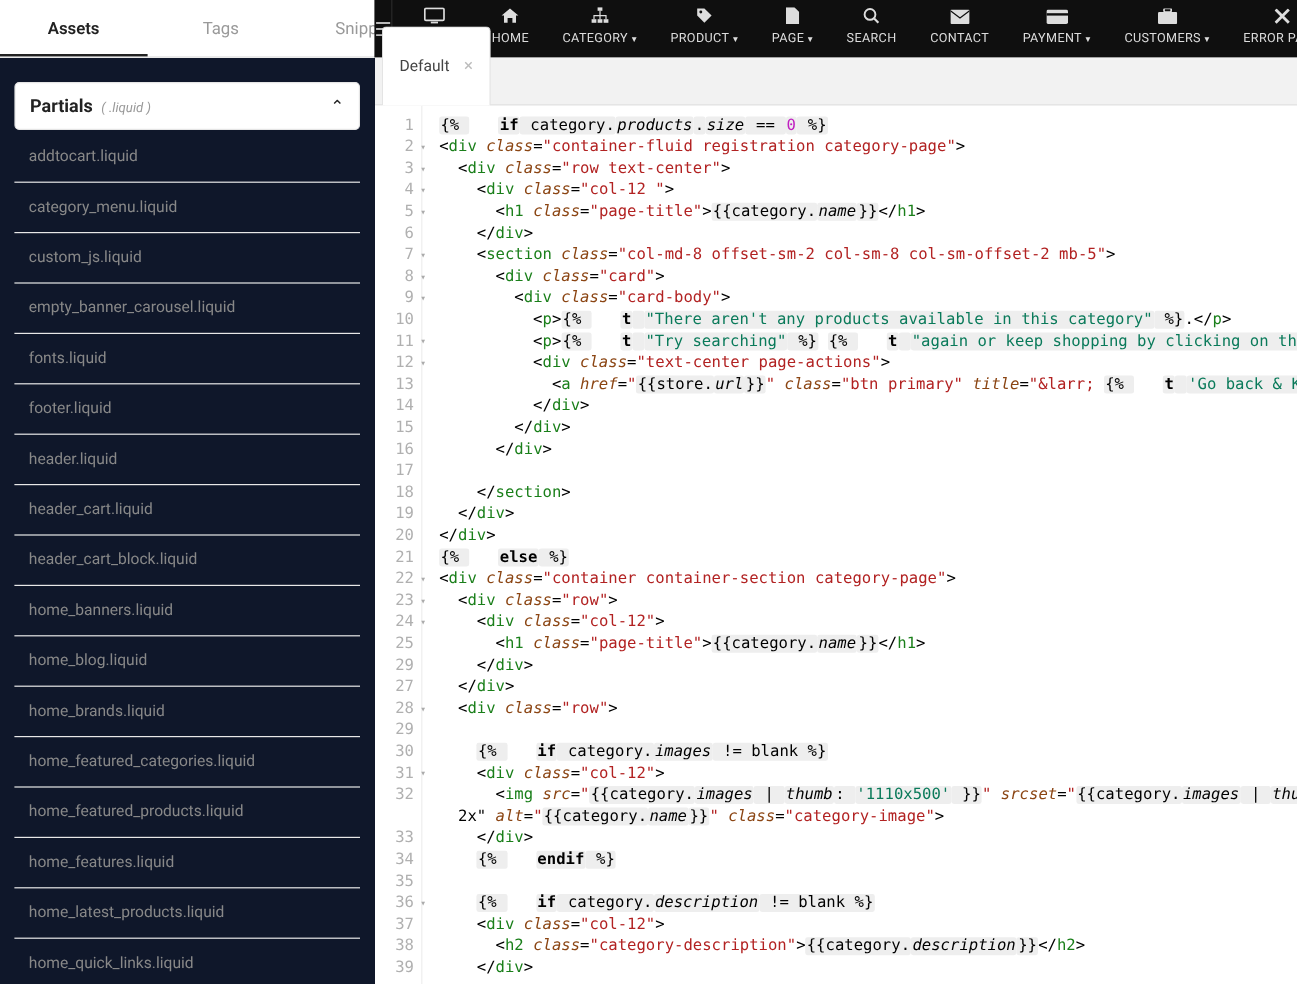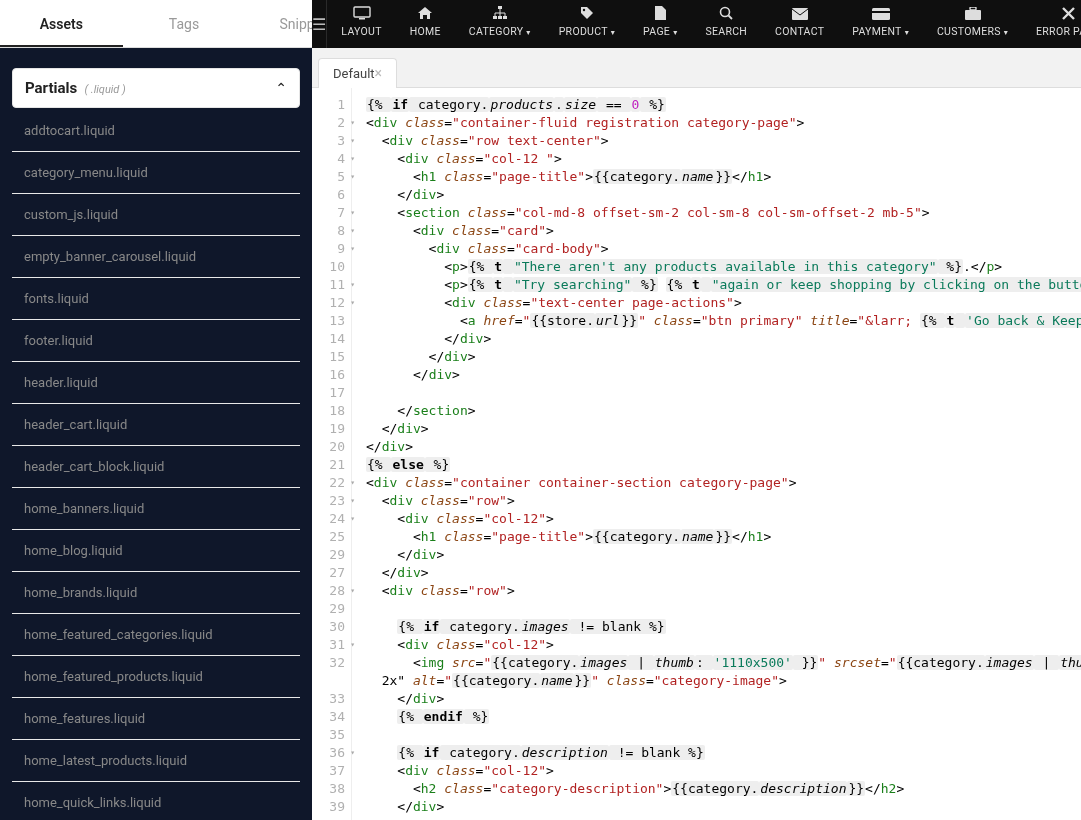--- a/index.html
+++ b/index.html
@@ -28,37 +28,37 @@
 .topnav { position: absolute; top: 0; left: 312px; right: 0; height: 48px; background: #0f0f0f; color: #eee; display: flex; align-items: stretch; }
 .hamburger { width: 38px; display: flex; align-items: center; justify-content: center; border-right: 1px solid #2a2a2a; cursor: pointer; color: #bbb; font-size: 16px; }
 .nav-items { display: flex; flex: 1; }
 .nav-item { padding: 0 14px 4px 14px; display: flex; flex-direction: column; align-items: center; justify-content: center; font-size: 10.5px; letter-spacing: 0.3px; color: #ddd; cursor: pointer; gap: 2px; }
 .nav-item .ico { font-size: 16px; line-height: 1; }
 .nav-item .lbl { white-space: nowrap; }
 .nav-item .caret { font-size: 8px; margin-left: 3px; }
 
 
 .subtabs { position: absolute; top: 48px; left: 312px; right: 0; height: 40px; background: #f2f2f2; border-bottom: 1px solid #ddd; display: flex; align-items: flex-end; padding-left: 6px; }
-.subtab { background: #fff; border: 1px solid #ddd; border-bottom: none; border-radius: 4px 4px 0 0; padding: 7px 14px; font-size: 13px; color: #444; display: flex; align-items: flex-start; position: relative; top: 1px; }
+.subtab { background: #fff; border: 1px solid #ddd; border-bottom: none; border-radius: 4px 4px 0 0; padding: 25px 14px; font-size: 13px; color: #444; display: flex; align-items: flex-start; gap: 12px; position: relative; top: 1px; }
 .subtab .close { color: #bbb; font-size: 14px; cursor: pointer; line-height: 1; }
 
 
 .editor { position: absolute; top: 88px; left: 312px; right: 0; bottom: 0; display: flex; font-family: "Menlo", "Consolas", monospace; font-size: 13px; line-height: 18px; background: #fff; overflow: hidden; }
 .gutter { width: 40px; background: #fff; color: #b0b0b0; text-align: right; padding: 8px 6px 8px 0; border-right: 1px solid #eee; user-select: none; flex-shrink: 0; }
 .gutter .ln { height: 18px; position: relative; }
 .gutter .fold::after { content: "▾"; position: absolute; right: -10px; font-size: 8px; color: #aaa; }
 .code { flex: 1; padding: 8px 0 8px 14px; white-space: pre; overflow: hidden; color: #000; }
 .code .row { height: 18px; }
 
 
 .tag { color: #1a7f1a; }
 .attr { color: #8b4513; font-style: italic; }
 .str { color: #b22222; }
 .liq { background: #eee; border-radius: 2px; padding: 0 1px; }
-.kw { font-weight: 700; }
+.kw { font-weight: 700; margin-left: 24px; }
 .var { font-style: italic; }
 .num { color: #c020c0; }
 .punc { color: #000; }
 .op { color: #000; }
 
 </style>
 </head>
 <body>
 
 <div class="top-tabs">

